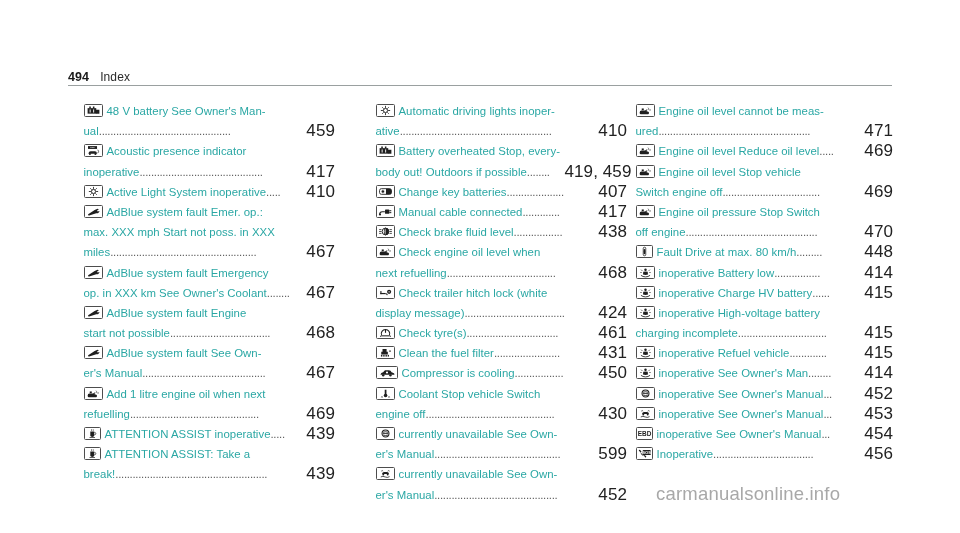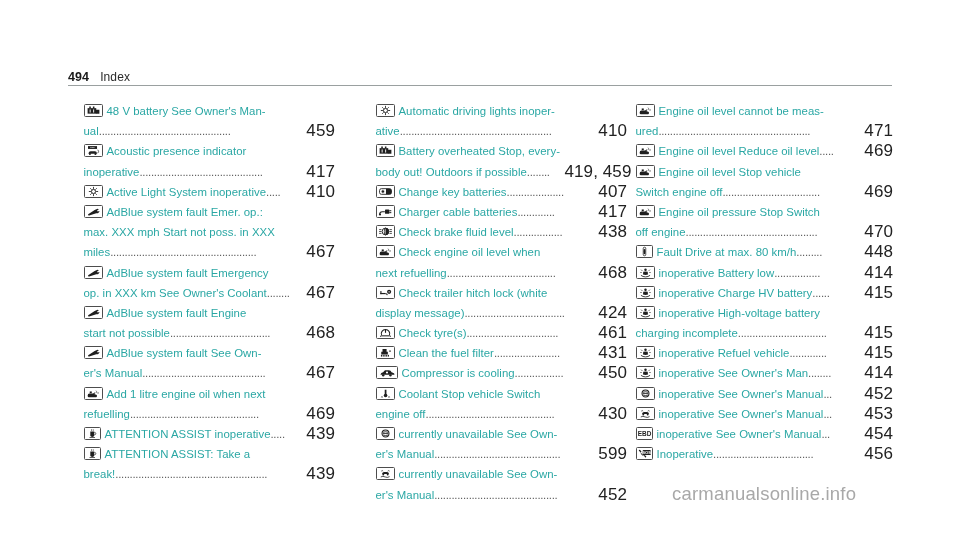--- a/index.html
+++ b/index.html
@@ -111,21 +111,20 @@
 
   
   #watermark {
     position: absolute;
     left: 656px;
     top: 483px;
     font-size: 18.5px;
     color: #a8a8a8;
     letter-spacing: 0.2px;
     font-family: "Liberation Sans", sans-serif;
-    margin-left: 16px;
   }
 </style>
 </head>
 <body>
 
 <div id="page-header">
   <div class="hdr-row">
     <span class="folio">494</span>
     <span class="hdr-title">Index</span>
   </div>
@@ -287,21 +286,21 @@
         </div>
       </div>
       <div class="entry">
         <div class="entry-body">
           <span class="ln"><span class="sym "><svg viewBox="0 0 20 14">
                 <path d="M2.6 10.6 q0 -3.2 3.4 -3.2 h3.2" stroke="#1f1f1f" stroke-width="1.4" fill="none"></path>
                 <circle cx="3" cy="10.8" r="1.4" fill="#1f1f1f"></circle>
                 <rect x="9.4" y="4.4" width="5.4" height="5.6" rx="0.8" fill="#1f1f1f"></rect>
                 <rect x="14.8" y="5.4" width="2.6" height="1.3" fill="#1f1f1f"></rect>
                 <rect x="14.8" y="7.8" width="2.6" height="1.3" fill="#1f1f1f"></rect>
-              </svg></span><span class="txt">Charger cable batteries</span><span class="leader">.............</span><span class="pg">417</span></span>
+              </svg></span><span class="txt">Manual cable connected</span><span class="leader">.............</span><span class="pg">417</span></span>
         </div>
       </div>
       <div class="entry">
         <div class="entry-body">
           <span class="ln"><span class="sym "><svg viewBox="0 0 20 14">
                 <circle cx="10" cy="7" r="4.3" fill="none" stroke="#1f1f1f" stroke-width="1.2"></circle>
                 <ellipse cx="10" cy="7" rx="1.5" ry="4.3" fill="none" stroke="#1f1f1f" stroke-width="1"></ellipse>
                 <path d="M14.3 7 a4.3 4.3 0 0 1 -4.3 4.3 V2.7 a4.3 4.3 0 0 1 4.3 4.3 z" fill="#1f1f1f"></path>
                 <g stroke="#1f1f1f" stroke-width="1" stroke-linecap="round">
                   <line x1="2.4" y1="4.6" x2="4.4" y2="4.6"></line>

